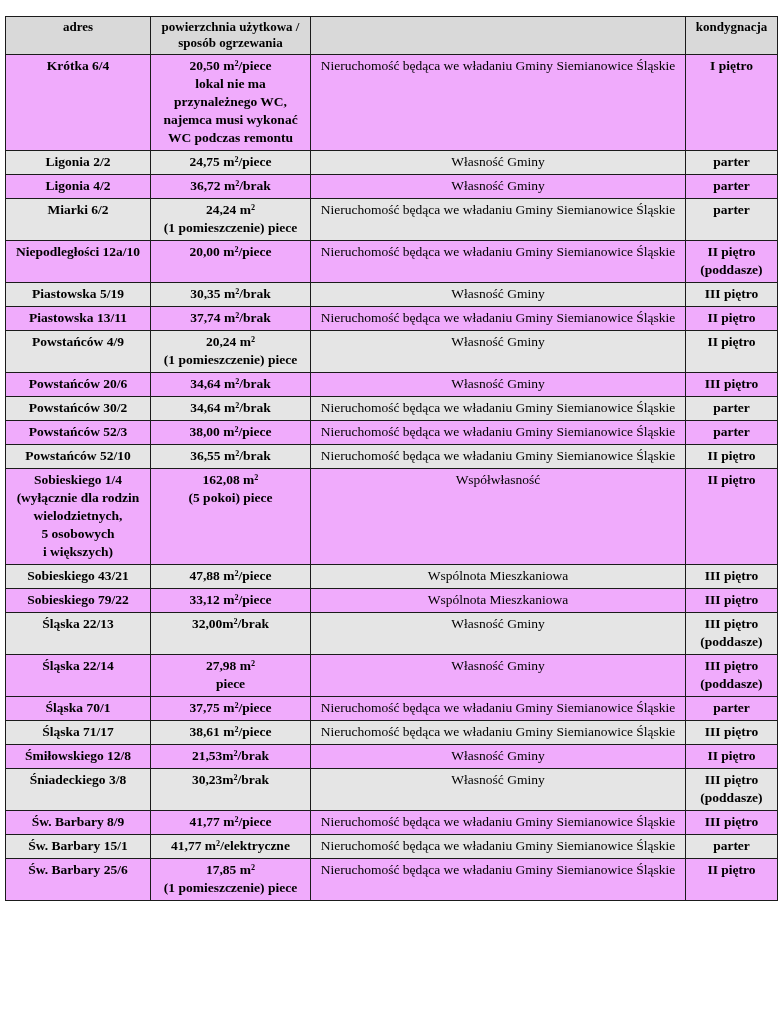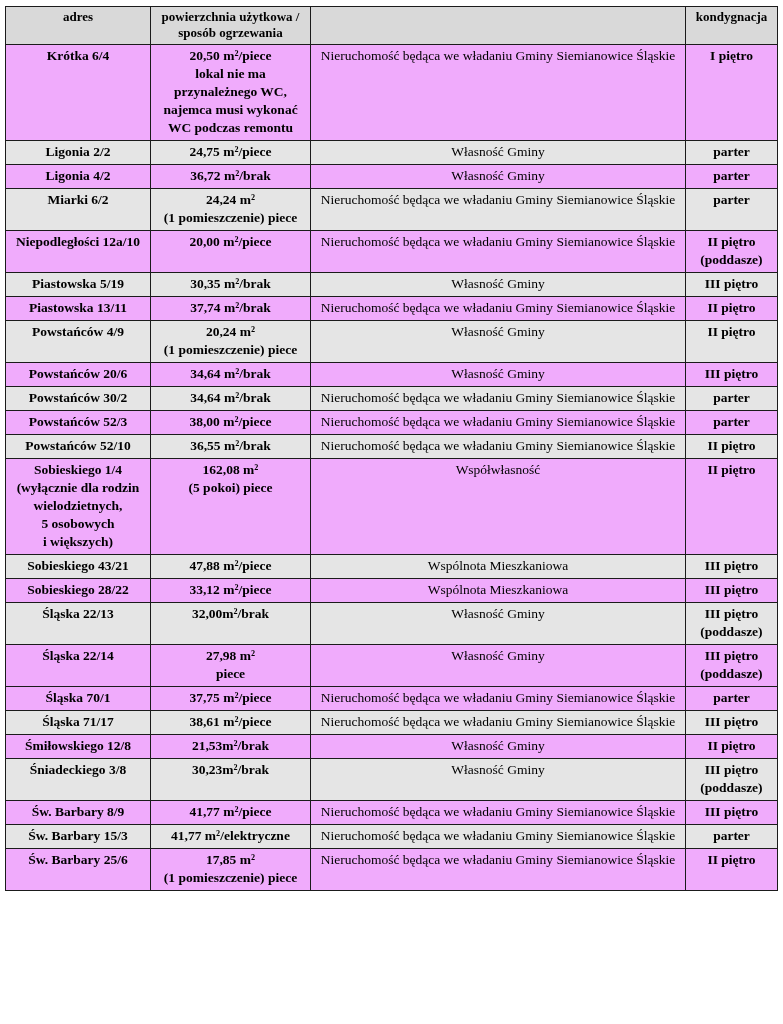--- a/index.html
+++ b/index.html
@@ -9,21 +9,21 @@
   }
   body {
     width: 783px;
     height: 1024px;
     overflow: hidden;
     font-family: "Liberation Serif", serif;
     color: #000000;
   }
   .page {
     box-sizing: border-box;
-    padding: 6px 6px 0 5px;
+    padding: 16px 6px 0 5px;
   }
   table.housing {
     border-collapse: collapse;
     table-layout: fixed;
     width: 772px;
   }
   table.housing th,
   table.housing td {
     border: 1.5px solid #1b1b1b;
     vertical-align: top;
@@ -160,21 +160,21 @@
     <td class="c3">Współwłasność</td>
     <td class="c4">II piętro</td>
   </tr>
         <tr class="shaded">
     <td class="c1">Sobieskiego 43/21</td>
     <td class="c2">47,88 m²/piece</td>
     <td class="c3">Wspólnota Mieszkaniowa</td>
     <td class="c4">III piętro</td>
   </tr>
         <tr class="plain">
-    <td class="c1">Sobieskiego 28/22</td>
+    <td class="c1">Sobieskiego 79/22</td>
     <td class="c2">33,12 m²/piece</td>
     <td class="c3">Wspólnota Mieszkaniowa</td>
     <td class="c4">III piętro</td>
   </tr>
         <tr class="shaded">
     <td class="c1">Śląska 22/13</td>
     <td class="c2">32,00m²/brak</td>
     <td class="c3">Własność Gminy</td>
     <td class="c4">III piętro
 (poddasze)</td>
@@ -212,21 +212,21 @@
     <td class="c4">III piętro
 (poddasze)</td>
   </tr>
         <tr class="plain">
     <td class="c1">Św. Barbary 8/9</td>
     <td class="c2">41,77 m²/piece</td>
     <td class="c3">Nieruchomość będąca we władaniu Gminy Siemianowice Śląskie</td>
     <td class="c4">III piętro</td>
   </tr>
         <tr class="shaded">
-    <td class="c1">Św. Barbary 15/3</td>
+    <td class="c1">Św. Barbary 15/1</td>
     <td class="c2">41,77 m²/elektryczne</td>
     <td class="c3">Nieruchomość będąca we władaniu Gminy Siemianowice Śląskie</td>
     <td class="c4">parter</td>
   </tr>
         <tr class="plain">
     <td class="c1">Św. Barbary 25/6</td>
     <td class="c2">17,85 m²
 (1 pomieszczenie) piece</td>
     <td class="c3">Nieruchomość będąca we władaniu Gminy Siemianowice Śląskie</td>
     <td class="c4">II piętro</td>

